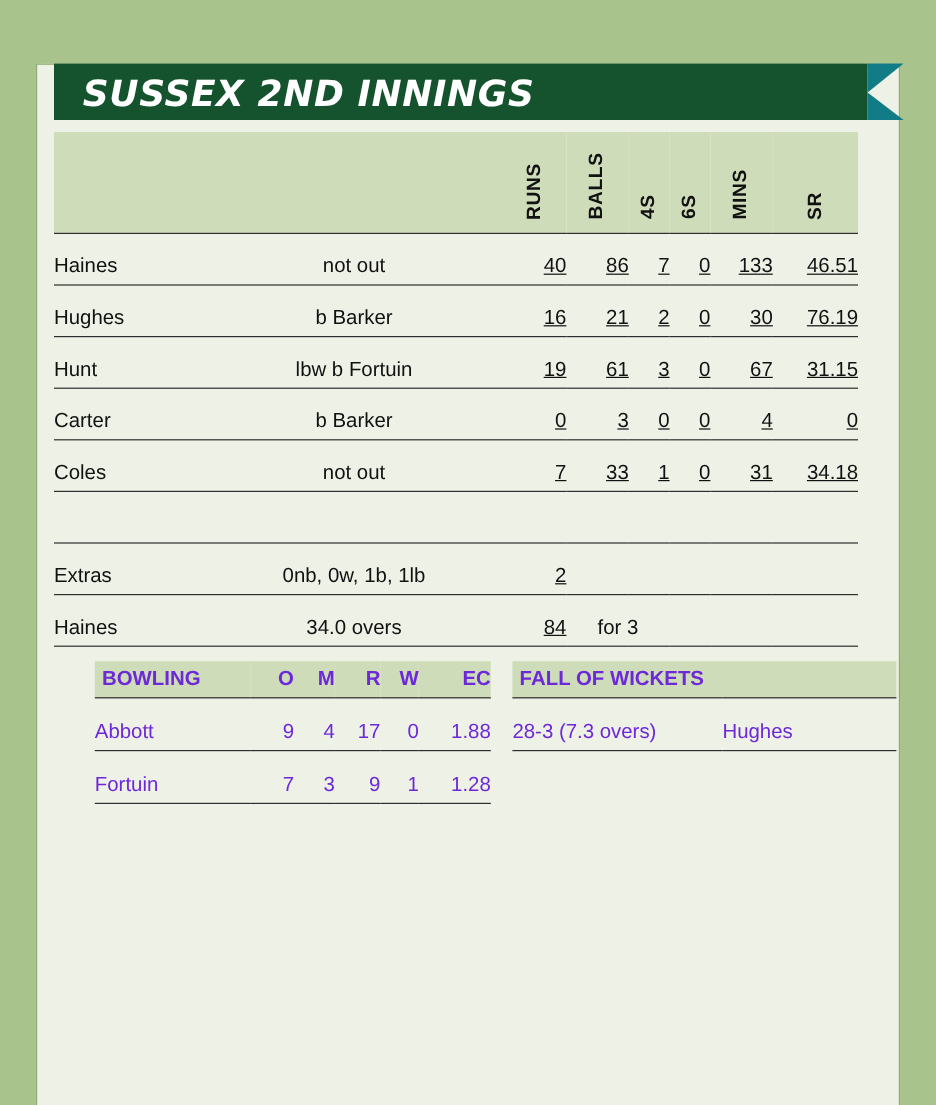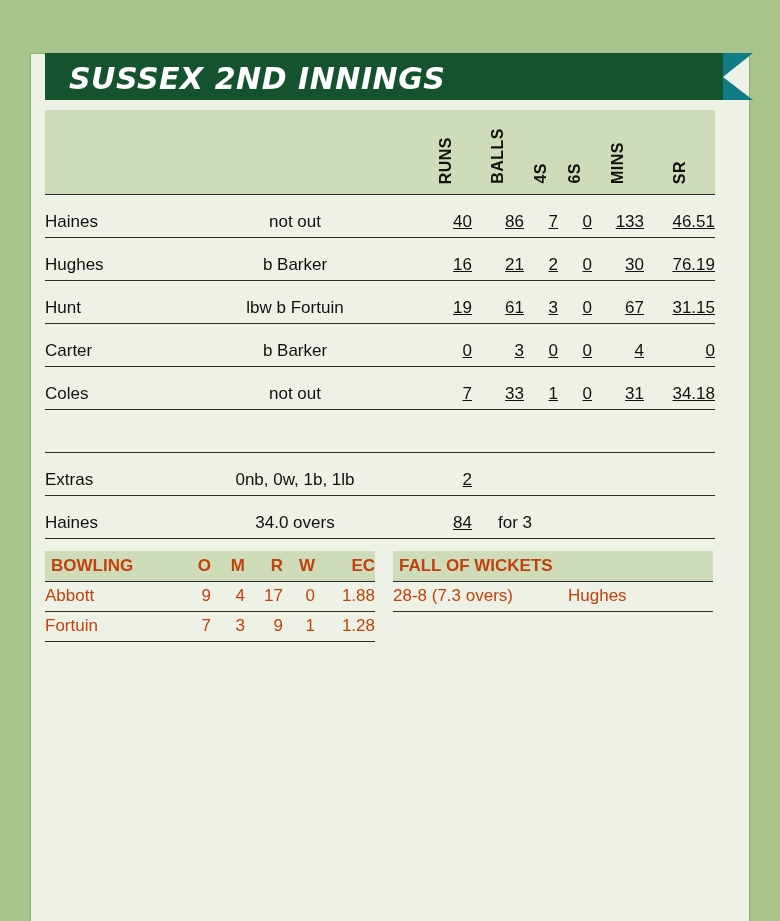--- a/index.html
+++ b/index.html
@@ -105,36 +105,37 @@
     display: flex;
     gap: 18px;
   }
   .bowling { width: 330px; }
   .fow { width: 320px; }
   table.bowl, table.fowtab {
     border-collapse: collapse;
     width: 100%;
     table-layout: fixed;
     font-size: 17px;
-    color: #c2410c;
+    color: #6d28d9;
+    margin-left: 34px;
   }
   table.bowl thead th, table.fowtab thead th {
     background: #cfdcb9;
     font-weight: bold;
     font-size: 17px;
     padding: 5px 0 5px 0;
     text-align: right;
   }
   table.bowl thead th.bh-name, table.fowtab thead th.fh {
     text-align: left;
     padding-left: 6px;
   }
   table.bowl tbody td, table.fowtab tbody td {
     border-top: 1px solid #2d2d2d;
-    padding: 3px 0 4px 0;
+    padding: 17px 0 4px 0;
     height: 22px;
   }
   table.bowl tbody tr:last-child td,
   table.fowtab tbody tr:last-child td {
     border-bottom: 1px solid #2d2d2d;
   }
   td.bname { text-align: left; padding-left: 6px; }
   td.bnum { text-align: right; padding-right: 6px; }
   td.fscore { text-align: left; padding-left: 6px; }
   td.fbat { text-align: left; padding-left: 4px; }
@@ -306,21 +307,21 @@
             <col style="width:175px">
             <col style="width:145px">
           </colgroup>
           <thead>
             <tr>
               <th class="fh" colspan="2">FALL OF WICKETS</th>
             </tr>
           </thead>
           <tbody>
             <tr>
-              <td class="fscore">28-8 (7.3 overs)</td>
+              <td class="fscore">28-3 (7.3 overs)</td>
               <td class="fbat">Hughes</td>
             </tr>
           </tbody>
         </table>
       </div>
     </div>
 
   </div>
 </div>
 

